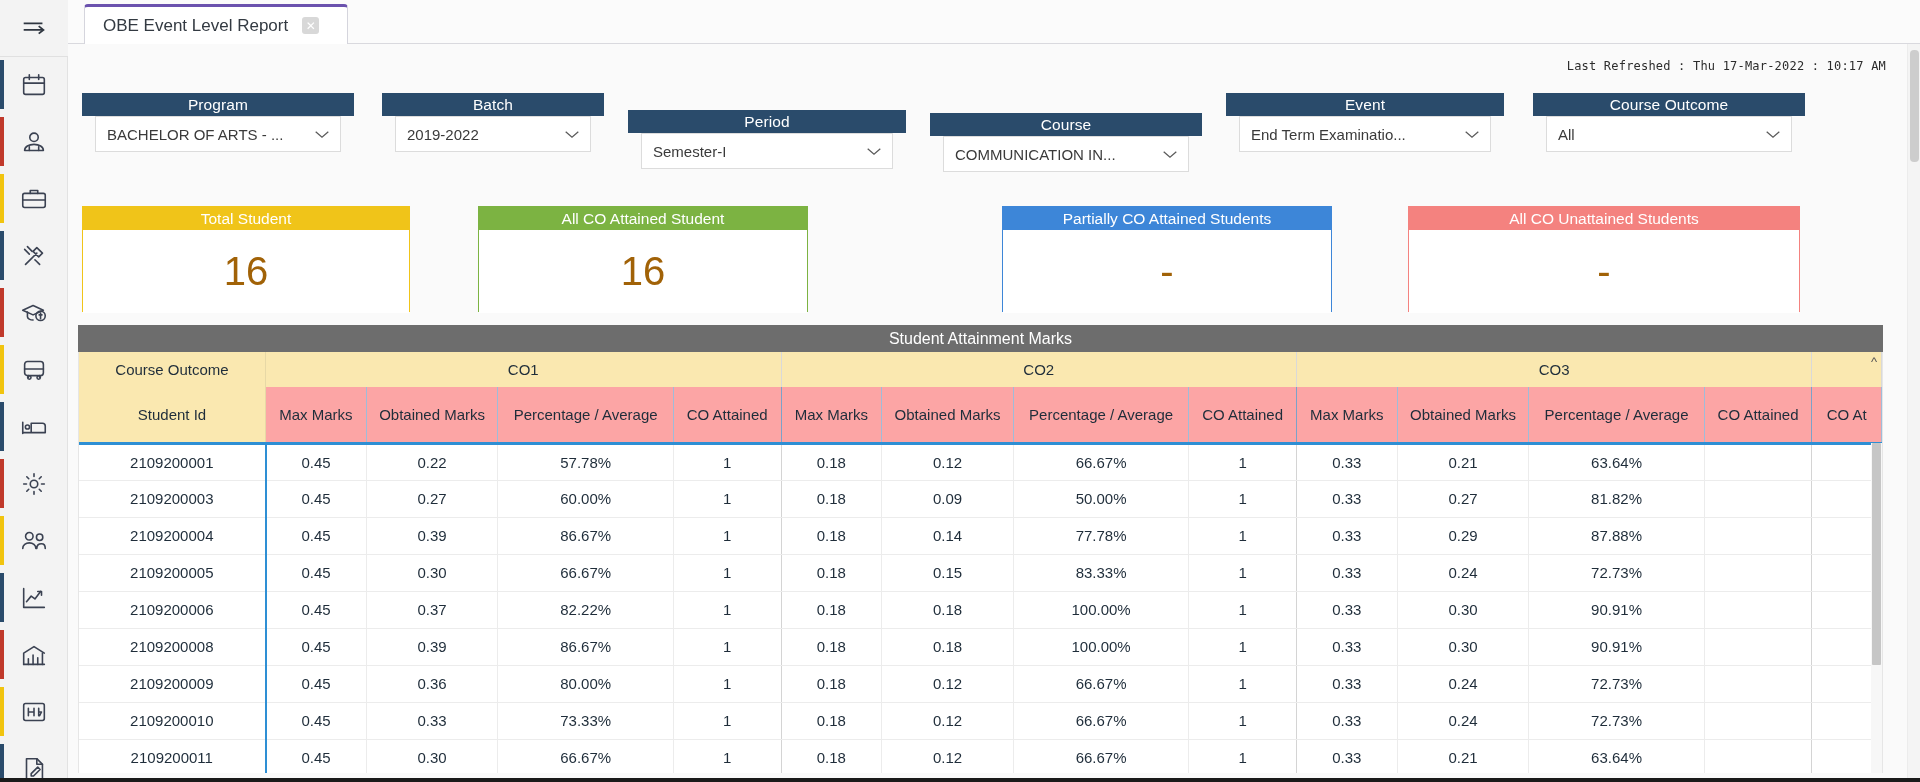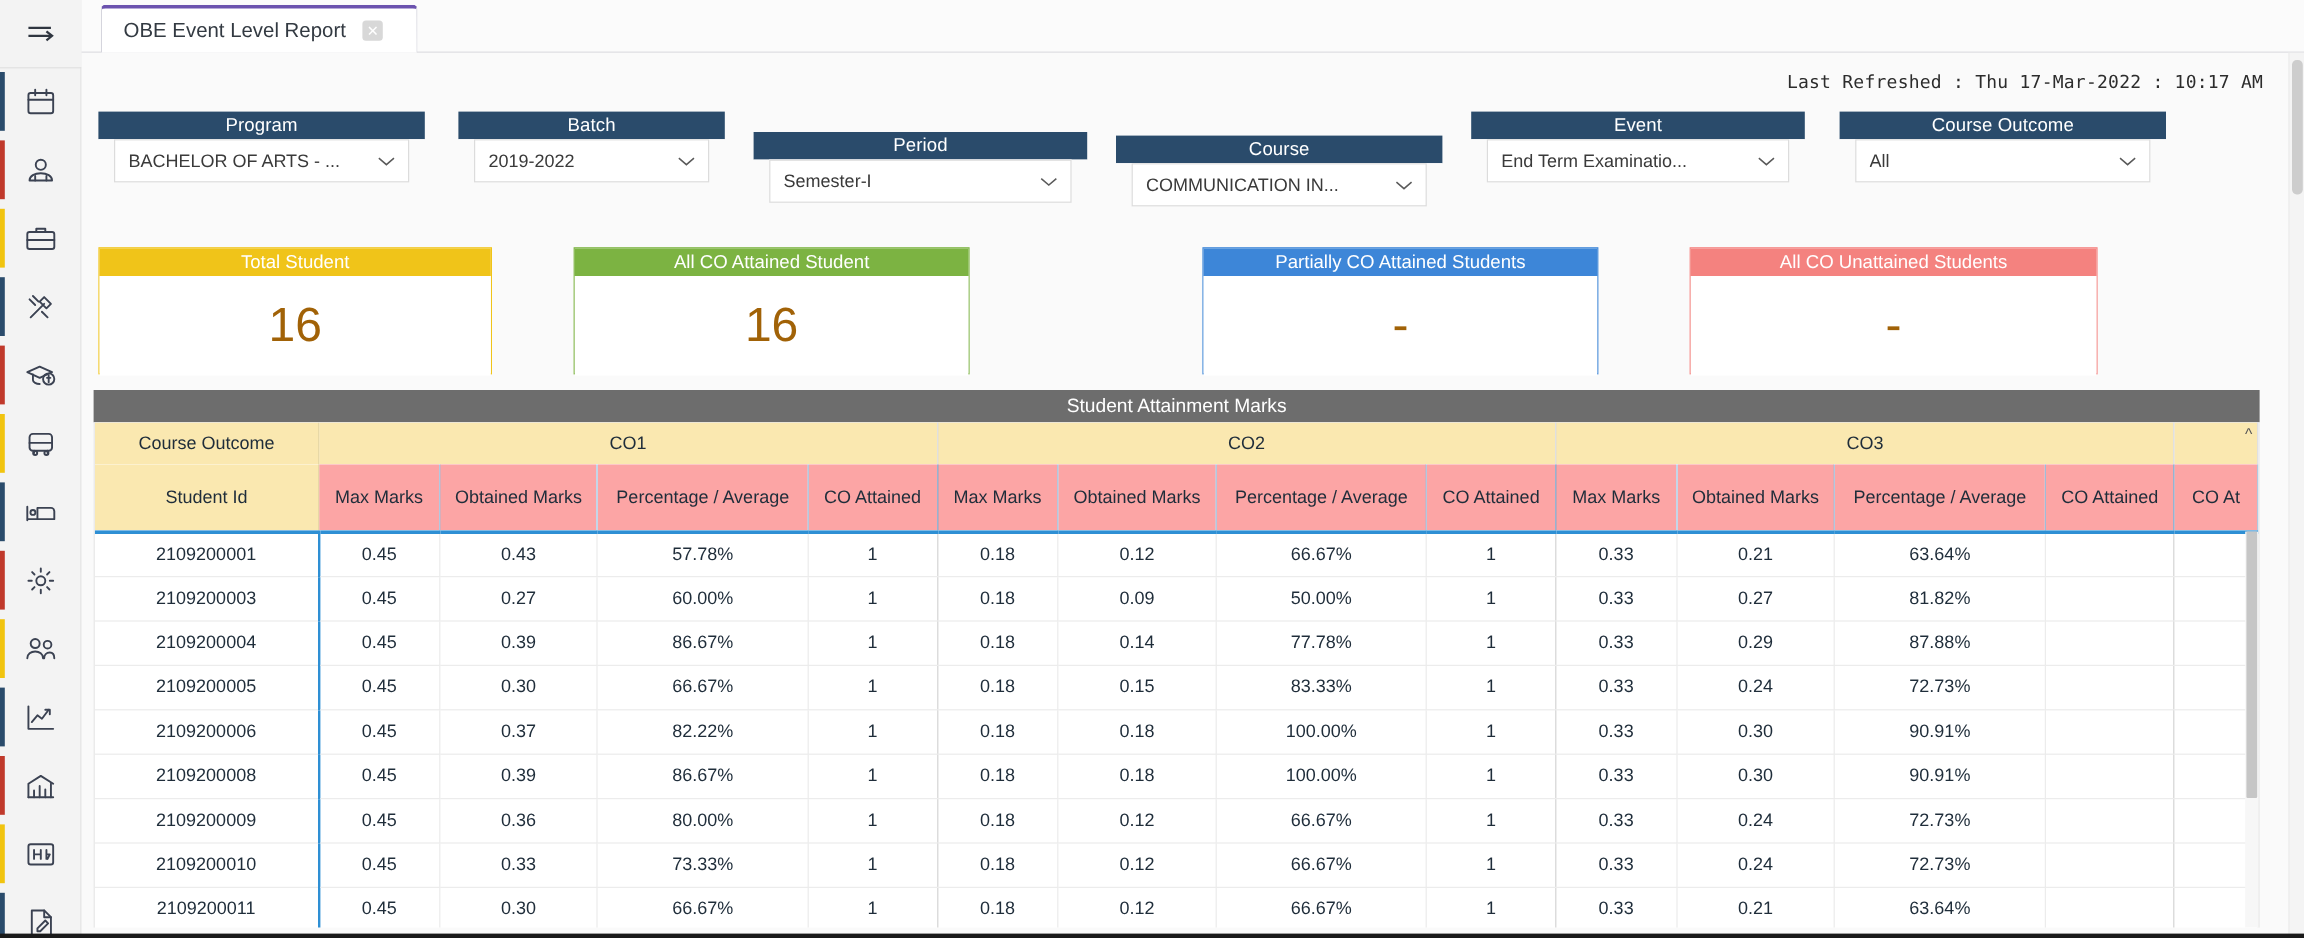--- a/index.html
+++ b/index.html
@@ -56,21 +56,21 @@
   .canvas {
     position: absolute; left: 68px; top: 44px; width: 1852px; height: 738px;
     background: #fafafa; overflow: hidden;
   }
   .canvas-inner { position: relative; width: 1852px; height: 738px; }
 
   
   .refresh {
     position: absolute; right: 34px; top: 15px;
     font-family: "DejaVu Sans Mono", monospace;
-    font-size: 15px; color: #2c2c2c; letter-spacing: .2px; white-space: nowrap; margin-left: 25px;
+    font-size: 12px; color: #2c2c2c; letter-spacing: .2px; white-space: nowrap; margin-left: 25px;
   }
 
   
   .filters { position: absolute; left: 10px; top: 49px; width: 1805px; height: 76px; }
   .filter {
     position: absolute; top: 0; height: 76px; background: transparent;
   }
   .filter-head {
     height: 23px; background: #2a4b6b; color: #fff;
     font-size: 15.5px; display: flex; align-items: center; justify-content: center;
@@ -374,21 +374,21 @@
             <div class="kpi-body">16</div>
           </div>
           <div class="kpi" style="left: 400px; width: 330px; border: 1px solid rgb(124, 179, 66);">
             <div class="kpi-head" style="background:#7cb342">All CO Attained Student</div>
             <div class="kpi-body">16</div>
           </div>
           <div class="kpi" style="left: 924px; width: 330px; border: 1px solid rgb(61, 134, 216);">
             <div class="kpi-head" style="background:#3d86d8">Partially CO Attained Students</div>
             <div class="kpi-body">-</div>
           </div>
-          <div class="kpi" style="left: 1330px; width: 340px; border: 1px solid rgb(244, 130, 127);">
+          <div class="kpi" style="left: 1330px; width: 392px; border: 1px solid rgb(244, 130, 127);">
             <div class="kpi-head" style="background:#f4827f">All CO Unattained Students</div>
             <div class="kpi-body">-</div>
           </div>
         </div>
 
       <div class="panel">
         <div class="panel-title">Student Attainment Marks</div>
         <div class="grid-wrap">
           <table class="grid" id="grid">
               <tbody>
@@ -411,21 +411,21 @@
                   <th class="sub grp-end" style="width:110px">CO Attained</th>
                   <th class="sub" style="width:103px">Max Marks</th>
                   <th class="sub" style="width:134px">Obtained Marks</th>
                   <th class="sub" style="width:178px">Percentage / Average</th>
                   <th class="sub grp-end" style="width:110px">CO Attained</th>
                   <th class="sub" style="width:72px">CO At</th>
                 </tr>
                 <tr>
                   <td class="cell sid">2109200001</td>
                   <td class="cell">0.45</td>
-                  <td class="cell">0.43</td>
+                  <td class="cell">0.22</td>
                   <td class="cell">57.78%</td>
                   <td class="cell grp-end">1</td>
                   <td class="cell">0.18</td>
                   <td class="cell">0.12</td>
                   <td class="cell">66.67%</td>
                   <td class="cell grp-end">1</td>
                   <td class="cell">0.33</td>
                   <td class="cell">0.21</td>
                   <td class="cell">63.64%</td>
                   <td class="cell grp-end"></td>

